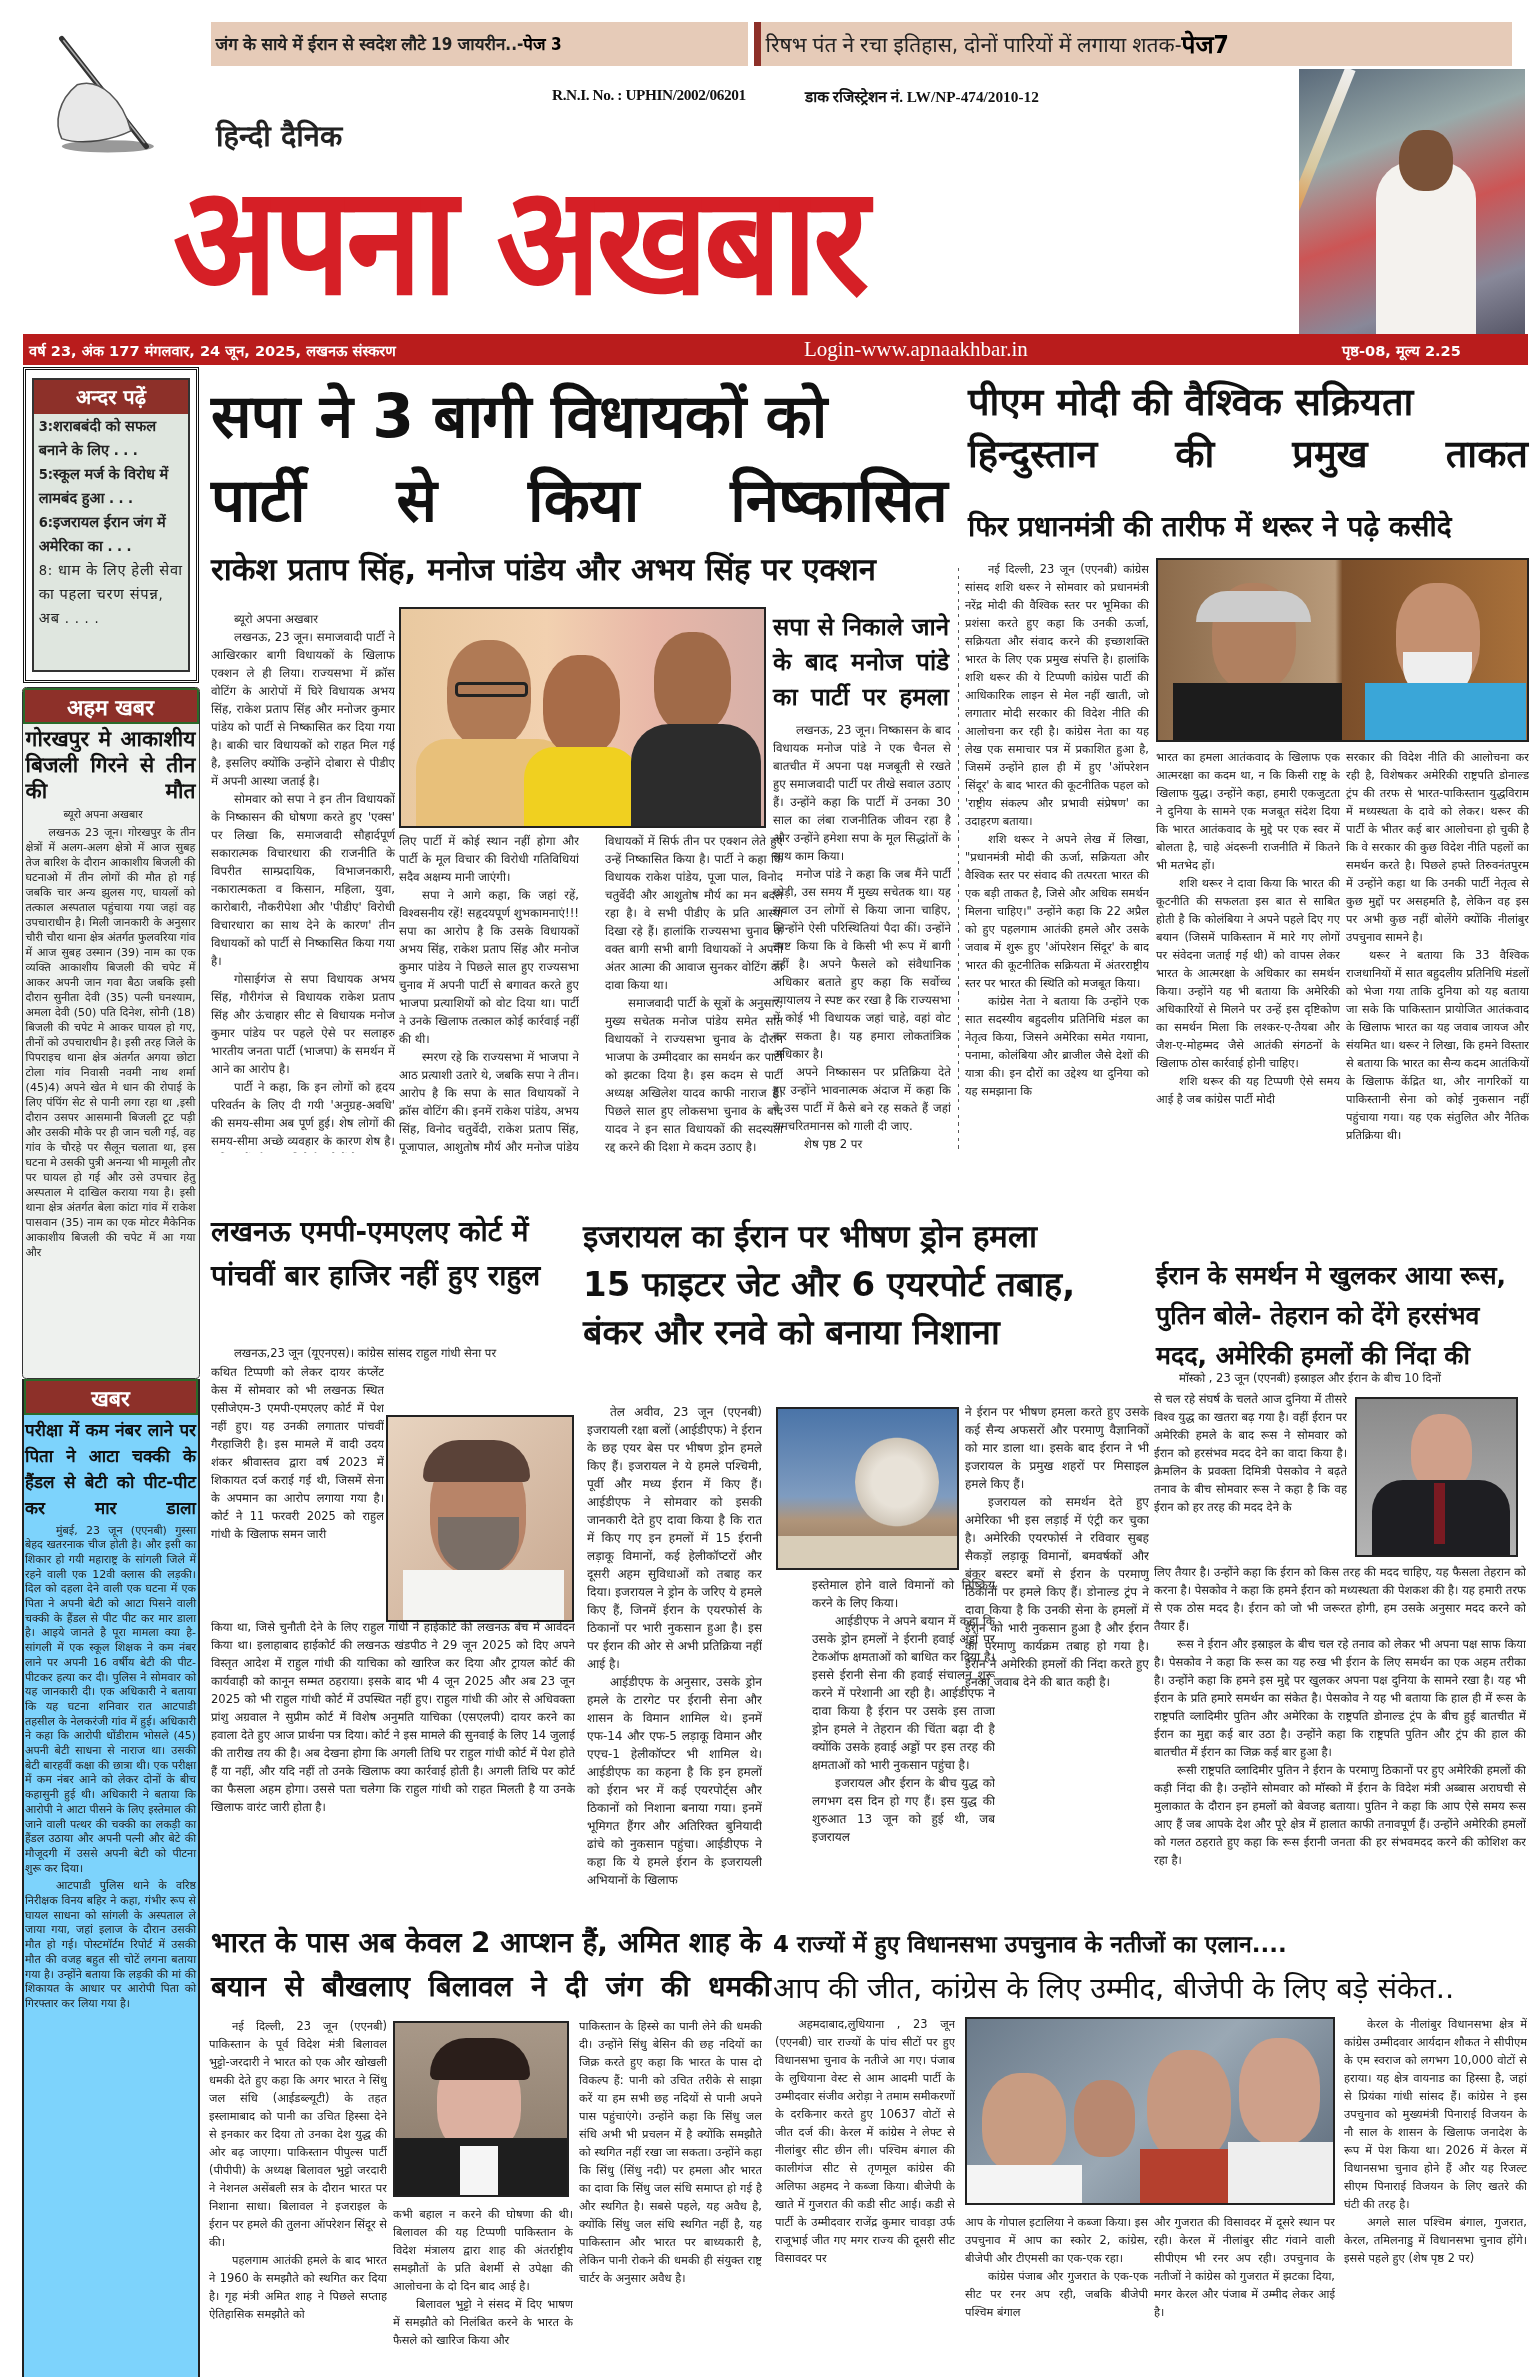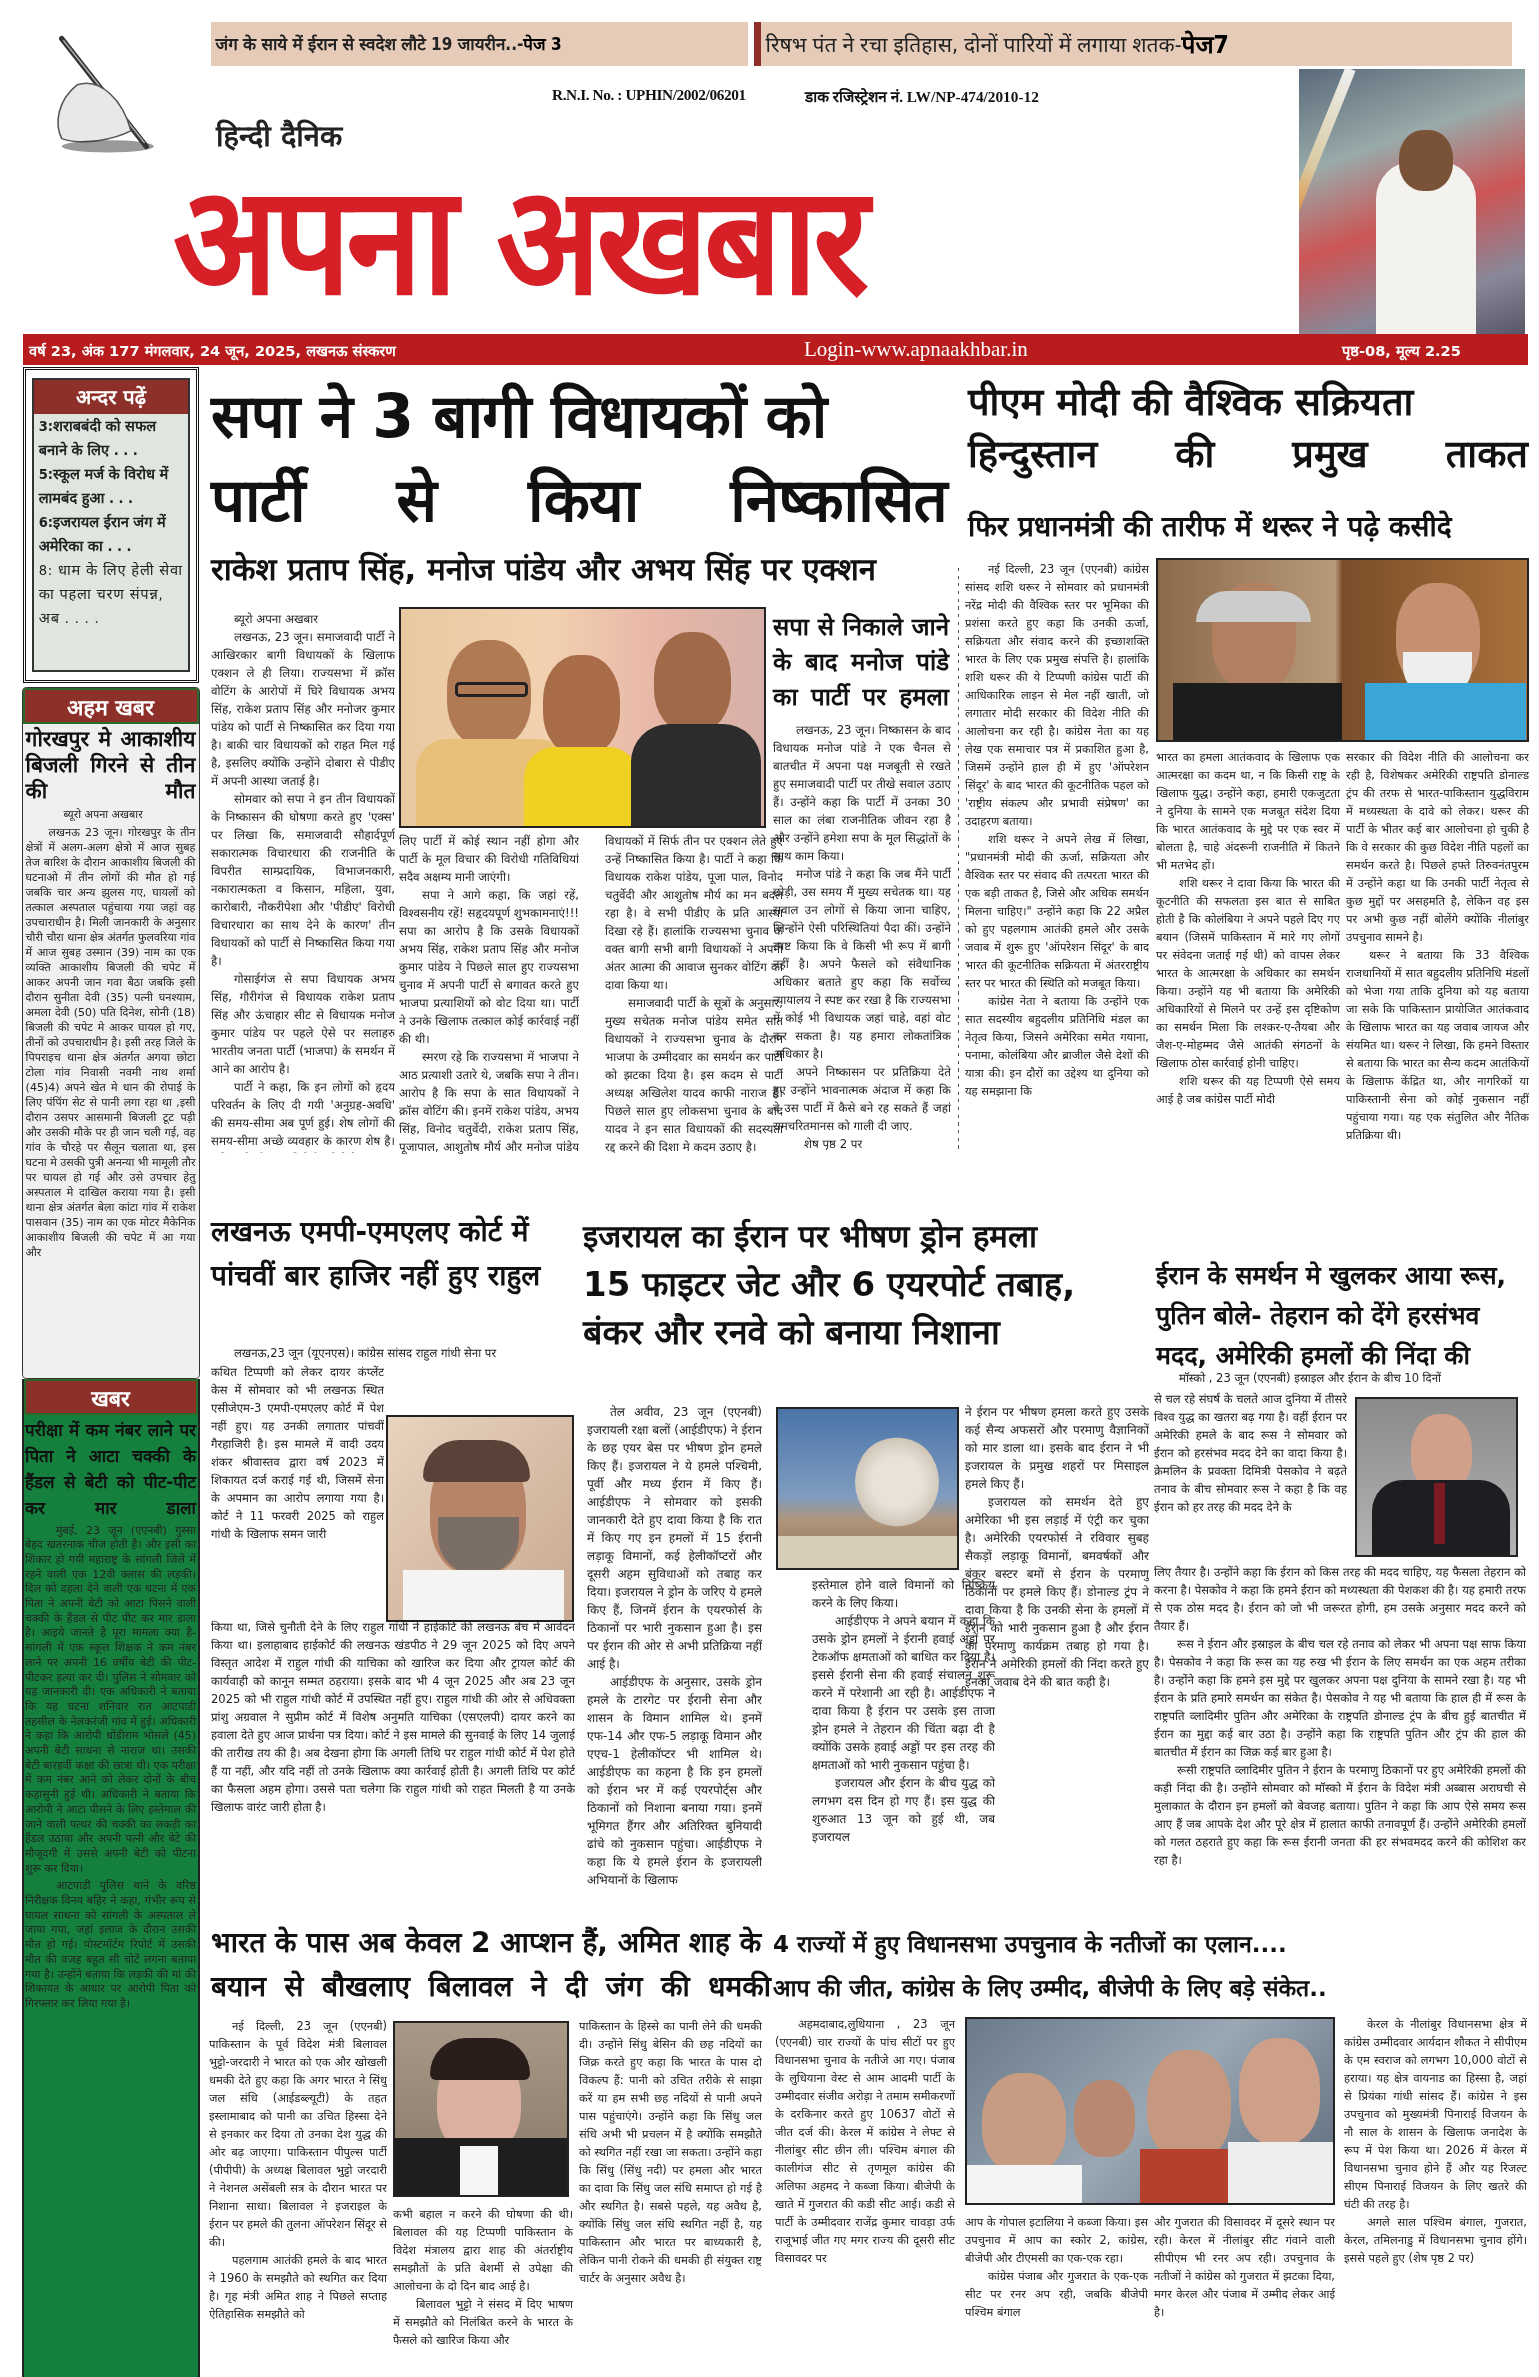--- a/index.html
+++ b/index.html
@@ -26,21 +26,21 @@
 .infobar .price{font-size:14.6px;font-weight:bold;margin-right:61px}
 
 .andar{left:23px;top:367px;width:176px;height:316px;border:3.1px double #111;padding:7.7px 6.1px}
 .andar-inner{border:2.3px solid #333;height:100%;background:#dfe6df}
 .andar-title{background:#8d3029;color:#fff;text-align:center;font-size:20px;font-weight:bold;padding:3.1px 0 4.6px}
 .andar-item{font-family:"DejaVu Sans Condensed","DejaVu Sans",sans-serif;font-size:14.6px;line-height:24px;padding:0 4.6px;font-weight:bold;color:#222}
 .aham{left:21.5px;top:687px;width:178px;height:692px;border:1.5px solid #333;border-radius:4.6px;background:#eef1ee;overflow:hidden}
 .aham-title{background:#8d3029;color:#fff;text-align:center;font-size:21.5px;font-weight:bold;border:2.3px solid #2a6a2a;padding:1.5px 0}
 .aham-head{font-size:21px;font-weight:bold;line-height:26px;padding:1.5px 3.1px;text-align:justify;text-align-last:justify}
 .aham-body{font-size:11px;line-height:15px;padding:1.5px 3.1px;text-align:justify;color:#222}
-.khabar{left:21.5px;top:1379px;width:178px;height:999px;background:#15803d;border-left:2.3px solid #222;border-right:2.3px solid #222;overflow:hidden}
+.khabar{left:21.5px;top:1379px;width:178px;height:999px;background:#7dd3fc;border-left:2.3px solid #222;border-right:2.3px solid #222;overflow:hidden}
 .khabar-title{background:#8d3029;color:#fff;text-align:center;font-size:21.5px;font-weight:bold;border:2.3px solid #2a6a2a;padding:1.5px 0}
 .khabar-head{font-size:17px;font-weight:bold;line-height:26px;padding:1.5px 1.5px;text-align:justify;text-align-last:justify}
 .khabar-body{font-size:11px;line-height:14.7px;padding:1.5px 1.5px;text-align:justify;color:#222}
 
 .h-main{left:211px;top:374px;width:744px;font-size:60px;line-height:84px;font-weight:900;letter-spacing:-0.8px}
 .h-sub1{left:211px;top:551px;width:744px;font-size:31px;font-weight:bold;line-height:37px;white-space:nowrap}
 .h-modi1{left:968px;top:376px;width:560px;font-size:38px;line-height:52px;font-weight:bold;white-space:nowrap}
 .h-modi2{left:968px;top:428px;width:560px;font-size:38px;line-height:52px;font-weight:bold;text-align:justify;text-align-last:justify}
 .h-modi3{left:968px;top:508px;width:560px;font-size:28px;line-height:37px;font-weight:bold;white-space:nowrap}
 .col{position:absolute;font-size:11.7px;line-height:18px;text-align:justify;color:#222}
@@ -268,21 +268,21 @@
 </div>
 <div class="col" style="left:393px;top:2205px;width:180px;height:173px;overflow:hidden;font-size:11.4px">
   <p class="ni">कभी बहाल न करने की घोषणा की थी। बिलावल की यह टिप्पणी पाकिस्तान के विदेश मंत्रालय द्वारा शाह की अंतर्राष्ट्रीय समझौतों के प्रति बेशर्मी से उपेक्षा की आलोचना के दो दिन बाद आई है।</p>
   <p>बिलावल भुट्टो ने संसद में दिए भाषण में समझौते को निलंबित करने के भारत के फैसले को खारिज किया और</p>
 </div>
 <div class="col" style="left:579px;top:2017px;width:183px;height:360px;overflow:hidden;font-size:11.4px">
   <p class="ni">पाकिस्तान के हिस्से का पानी लेने की धमकी दी। उन्होंने सिंधु बेसिन की छह नदियों का जिक्र करते हुए कहा कि भारत के पास दो विकल्प हैं: पानी को उचित तरीके से साझा करें या हम सभी छह नदियों से पानी अपने पास पहुंचाएंगे। उन्होंने कहा कि सिंधु जल संधि अभी भी प्रचलन में है क्योंकि समझौते को स्थगित नहीं रखा जा सकता। उन्होंने कहा कि सिंधु (सिंधु नदी) पर हमला और भारत का दावा कि सिंधु जल संधि समाप्त हो गई है और स्थगित है। सबसे पहले, यह अवैध है, क्योंकि सिंधु जल संधि स्थगित नहीं है, यह पाकिस्तान और भारत पर बाध्यकारी है, लेकिन पानी रोकने की धमकी ही संयुक्त राष्ट्र चार्टर के अनुसार अवैध है।</p>
 </div>
 
 <div class="h2" style="left:773px;top:1925px;font-size:23px;line-height:38px">4 राज्यों में हुए विधानसभा उपचुनाव के नतीजों का एलान....</div>
-<div class="h2" style="left:773px;top:1965px;font-size:23px;line-height:46px;font-weight:700">आप की जीत, कांग्रेस के लिए उम्मीद, बीजेपी के लिए बड़े संकेत..</div>
+<div class="h2" style="left:773px;top:1965px;font-size:29px;line-height:46px;font-weight:400">आप की जीत, कांग्रेस के लिए उम्मीद, बीजेपी के लिए बड़े संकेत..</div>
 <div class="col" style="left:775px;top:2015px;width:180px;height:360px;overflow:hidden;font-size:11.4px">
   <p>अहमदाबाद,लुधियाना , 23 जून (एएनबी) चार राज्यों के पांच सीटों पर हुए विधानसभा चुनाव के नतीजे आ गए। पंजाब के लुधियाना वेस्ट से आम आदमी पार्टी के उम्मीदवार संजीव अरोड़ा ने तमाम समीकरणों के दरकिनार करते हुए 10637 वोटों से जीत दर्ज की। केरल में कांग्रेस ने लेफ्ट से नीलांबुर सीट छीन ली। पश्चिम बंगाल की कालीगंज सीट से तृणमूल कांग्रेस की अलिफा अहमद ने कब्जा किया। बीजेपी के खाते में गुजरात की कडी सीट आई। कडी से पार्टी के उम्मीदवार राजेंद्र कुमार चावड़ा उर्फ राजूभाई जीत गए मगर राज्य की दूसरी सीट विसावदर पर</p>
 </div>
 <div class="photo" style="left:965px;top:2017px;width:370px;height:188px;background:linear-gradient(135deg,#6a7a8a,#9aa8b4 50%,#5a6878)">
   <div class="face" style="left:15.3px;top:54px;width:84px;height:100px;background:#c89c82"></div>
   <div style="position:absolute;left:0;top:146px;width:115px;height:46px;background:#f4f4f4"></div>
   <div class="face" style="left:107px;top:61px;width:61px;height:77px;background:#b88870"></div>
   <div class="face" style="left:180px;top:31px;width:84px;height:111px;background:#c69880"></div>
   <div style="position:absolute;left:173px;top:130px;width:100px;height:61px;background:#b5402e"></div>
   <div class="face" style="left:272px;top:19px;width:81px;height:107px;background:#ceA08a"></div>

